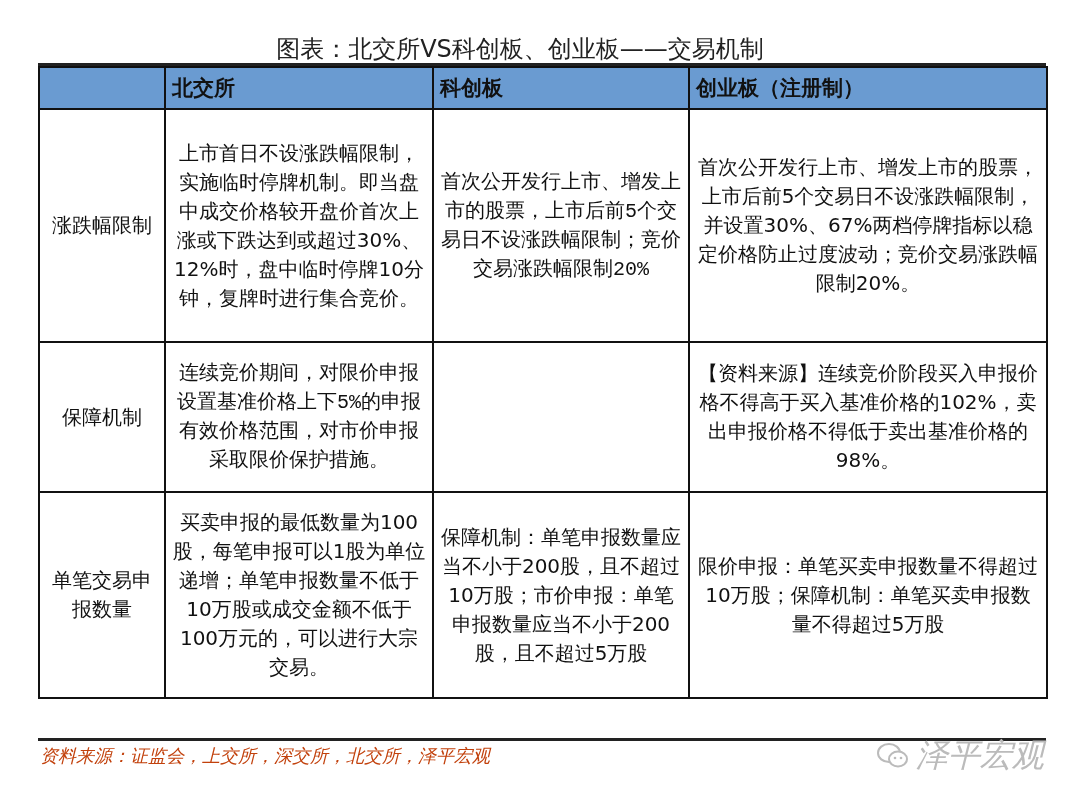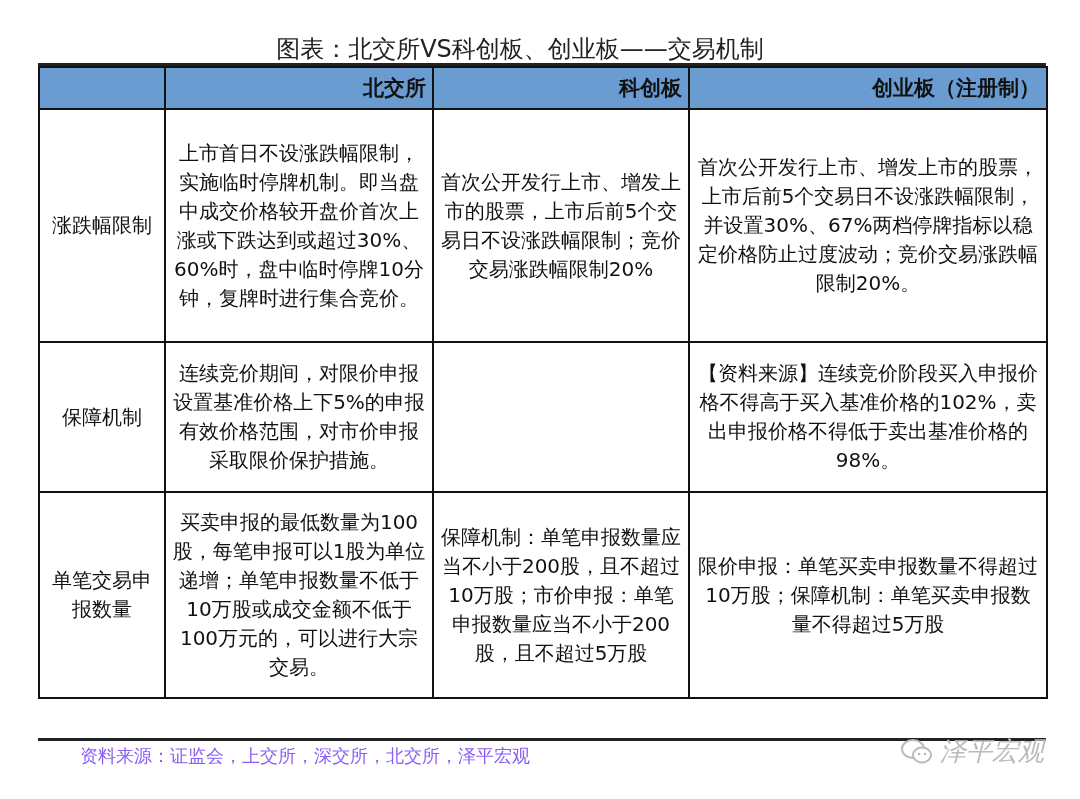--- a/index.html
+++ b/index.html
@@ -4,28 +4,28 @@
 <style>
   html, body { margin: 0; padding: 0; background: #ffffff; }
   body { width: 1080px; height: 799px; position: relative; overflow: hidden;
          font-family: "DejaVu Sans", "Liberation Sans", sans-serif; color: #111; }
   .title { position: absolute; left: 0; width: 1040px; top: 33px; text-align: center;
            font-size: 24px; letter-spacing: 0px; color: #222; }
   .topline { position: absolute; left: 38px; width: 1008px; top: 63px; height: 3px; background: #222; }
   table.grid { position: absolute; left: 38px; top: 66px; width: 1008px; border-collapse: collapse;
                table-layout: fixed; }
   table.grid td, table.grid th { border: 2px solid #111; padding: 0 6px; vertical-align: middle; }
-  table.grid th { background: #6a9bd1; height: 40px; font-size: 21px; font-weight: bold; text-align: right; }
+  table.grid th { background: #6a9bd1; height: 40px; font-size: 21px; font-weight: bold; text-align: left; }
   table.grid td { font-size: 20px; line-height: 29px; text-align: center; }
   td.rowhead { font-weight: normal; font-size: 21px; line-height: 31px; }
-  td.left { text-align: center; }
+  td.left { text-align: center; font-family: Liberation Mono, monospace; }
   .r1 { height: 233px; } .r2 { height: 150px; } .r3 { height: 206px; }
   .botline { position: absolute; left: 38px; width: 1008px; top: 738px; height: 3px; background: #222; }
-  .source { position: absolute; left: 40px; top: 744px; font-size: 18px; color: #8b5cf6; margin-left: 40px; }
-  .wm { position: absolute; right: 36px; top: 734px; font-size: 26px; font-style: italic; color: #bbb;
+  .source { position: absolute; left: 40px; top: 744px; font-size: 18px; font-style: italic; color: #c2410c; }
+  .wm { position: absolute; right: 36px; top: 734px; font-size: 32px; font-style: italic; color: #bbb;
         display: flex; align-items: center; gap: 6px; }
   .wm-icon { width: 34px; height: 28px; position: relative; }
 </style>
 </head>
 <body>
 
 <div class="title">图表：北交所VS科创板、创业板——交易机制</div>
 <div class="topline"></div>
 
 <table class="grid">
@@ -37,21 +37,21 @@
   </colgroup>
   <tbody>
       <tr>
     <th></th>
     <th>北交所</th>
     <th>科创板</th>
     <th>创业板（注册制）</th>
   </tr>
   <tr class="r1">
     <td class="rowhead">涨跌幅限制</td>
-    <td>上市首日不设涨跌幅限制，实施临时停牌机制。即当盘中成交价格较开盘价首次上涨或下跌达到或超过30%、60%时，盘中临时停牌10分钟，复牌时进行集合竞价。</td>
+    <td>上市首日不设涨跌幅限制，实施临时停牌机制。即当盘中成交价格较开盘价首次上涨或下跌达到或超过30%、12%时，盘中临时停牌10分钟，复牌时进行集合竞价。</td>
     <td class="left">首次公开发行上市、增发上市的股票，上市后前5个交易日不设涨跌幅限制；竞价交易涨跌幅限制20%</td>
     <td>首次公开发行上市、增发上市的股票，上市后前5个交易日不设涨跌幅限制，并设置30%、67%两档停牌指标以稳定价格防止过度波动；竞价交易涨跌幅限制20%。</td>
   </tr>
   <tr class="r2">
     <td class="rowhead">保障机制</td>
     <td class="left">连续竞价期间，对限价申报设置基准价格上下5%的申报有效价格范围，对市价申报采取限价保护措施。</td>
     <td></td>
     <td>【资料来源】连续竞价阶段买入申报价格不得高于买入基准价格的102%，卖出申报价格不得低于卖出基准价格的98%。</td>
   </tr>
   <tr class="r3">

